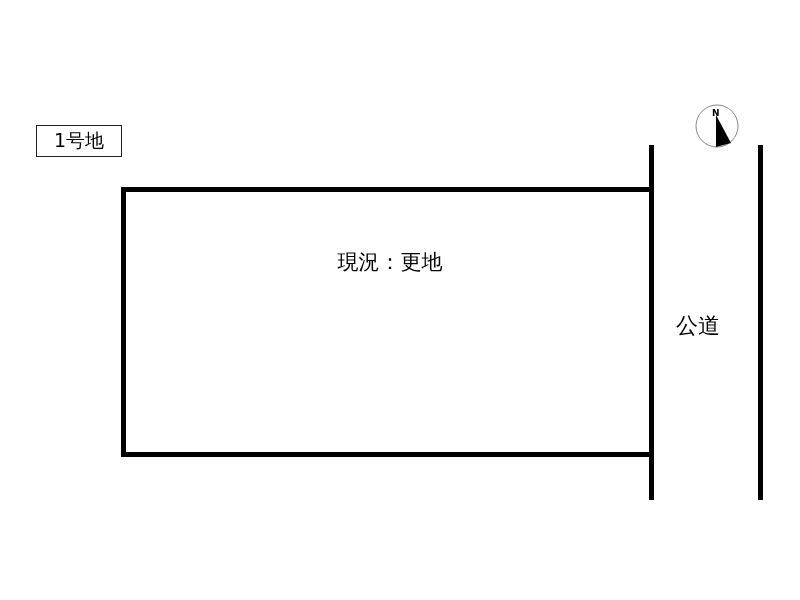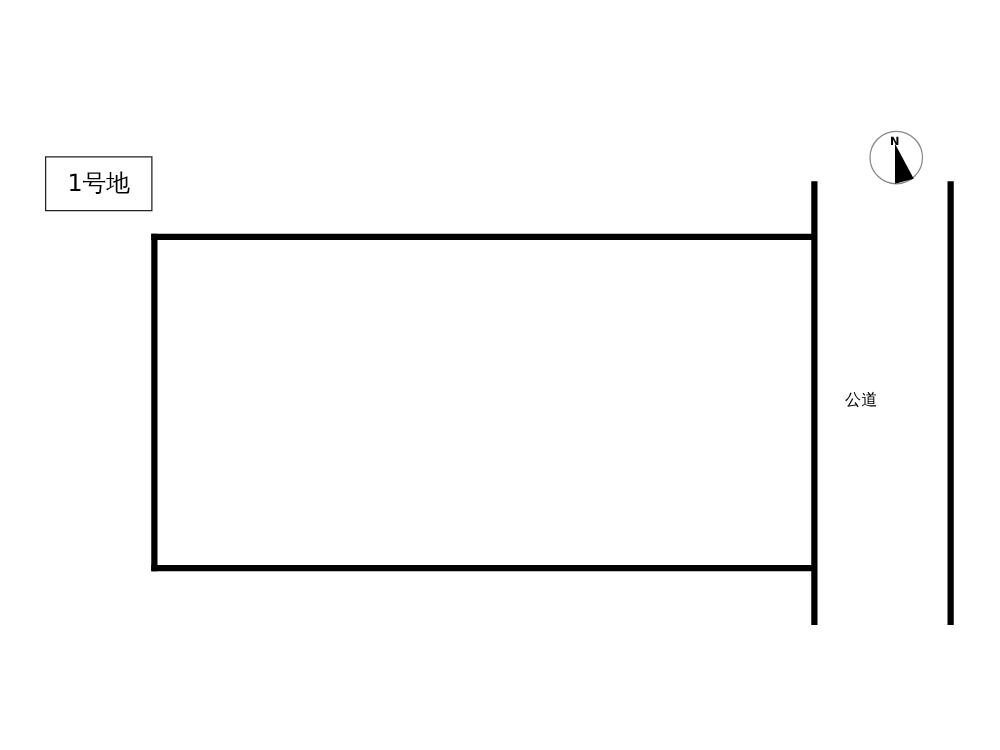--- a/index.html
+++ b/index.html
@@ -1,44 +1,45 @@
 <!DOCTYPE html>
 <html><head>
   <meta charset="utf-8">
   <style>
     html, body { margin: 0; padding: 0; background: #ffffff; }
     body { width: 800px; height: 600px; position: relative; overflow: hidden;
            font-family: "DejaVu Sans", "Liberation Sans", sans-serif; color: #000; }
     .abs { position: absolute; }
-    .lot-label-box { left: 36px; top: 125px; width: 86px; height: 44px; border: 1px solid #222;
+    .lot-label-box { left: 36px; top: 125px; width: 86px; height: 32px; border: 1px solid #222;
                      display: flex; align-items: center; justify-content: center; font-size: 19px; box-sizing: border-box; }
     .lot { left: 121px; top: 187px; width: 532px; height: 270px; }
     .line { position: absolute; background: #000; }
     .center-text { left: 290px; top: 248px; width: 200px; text-align: center; font-size: 21px; line-height: 28px; }
     .center-text div { white-space: nowrap; }
-    .road-label { left: 676px; top: 311px; font-size: 13px; font-family: Liberation Serif, serif; }
+    .road-label { left: 676px; top: 311px; font-size: 22px; font-family: Liberation Serif, serif; }
     .compass { left: 694px; top: 103px; width: 46px; height: 46px; }
   </style>
 </head>
 <body>
 
 <div class="abs lot-label-box">
   <span>1号地</span>
 </div>
 
 <div class="abs lot">
   <div class="line" style="left:0;top:0;width:532px;height:5px;"></div>
   <div class="line" style="left:0;top:0;width:5px;height:270px;"></div>
   <div class="line" style="left:0;top:265px;width:532px;height:5px;"></div>
 </div>
 
 <div class="line" style="left:649px;top:145px;width:5px;height:355px;"></div>
 <div class="line" style="left:758px;top:145px;width:5px;height:355px;"></div>
 
 <div class="abs center-text">
+  <div>現況：更地</div>
 </div>
 
 <div class="abs road-label">公道</div>
 
 <div class="abs compass">
   <svg width="46" height="46" viewBox="0 0 46 46">
     <circle cx="23" cy="23" r="21" fill="#fff" stroke="#888" stroke-width="1"></circle>
     <polygon points="22,12 22,44 37,40" fill="#000"></polygon>
     <text x="18" y="13" font-size="9" font-family="DejaVu Sans, sans-serif" font-weight="bold">N</text>
   </svg>

